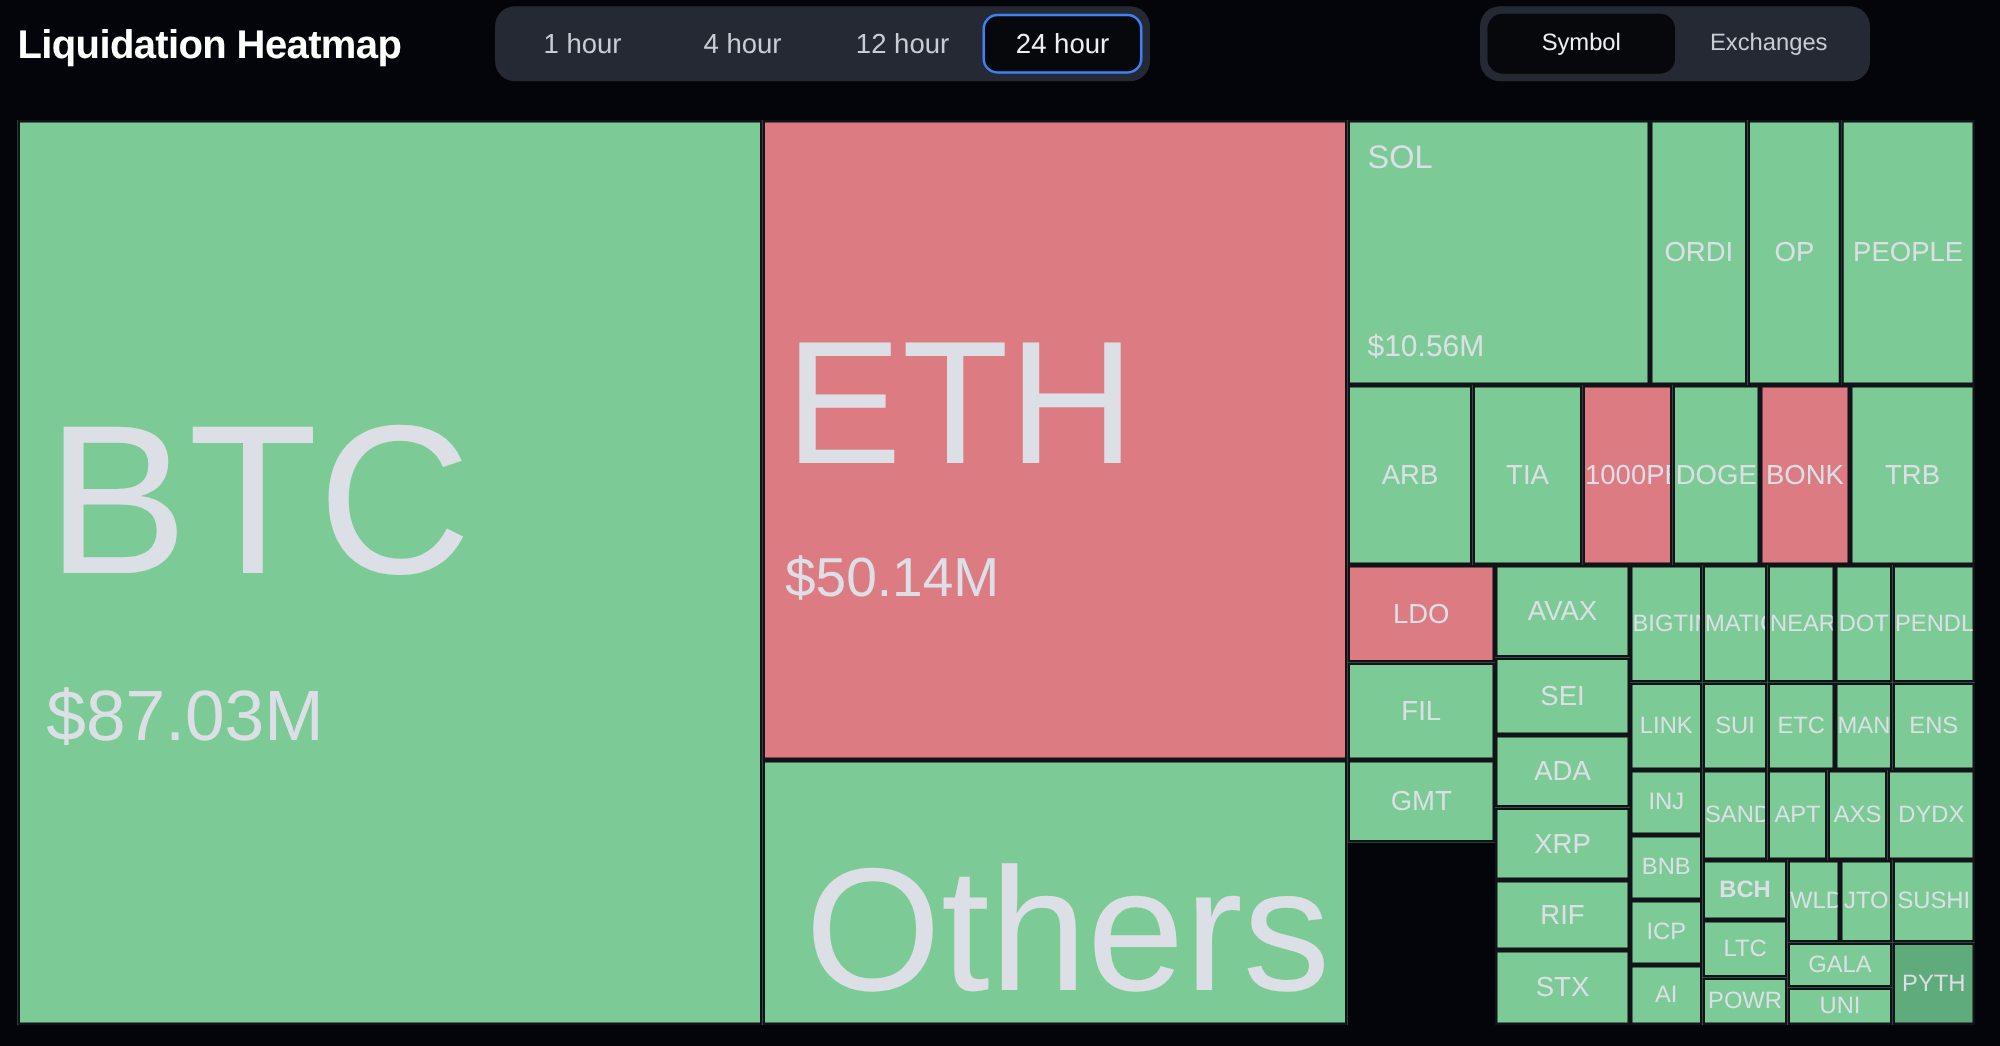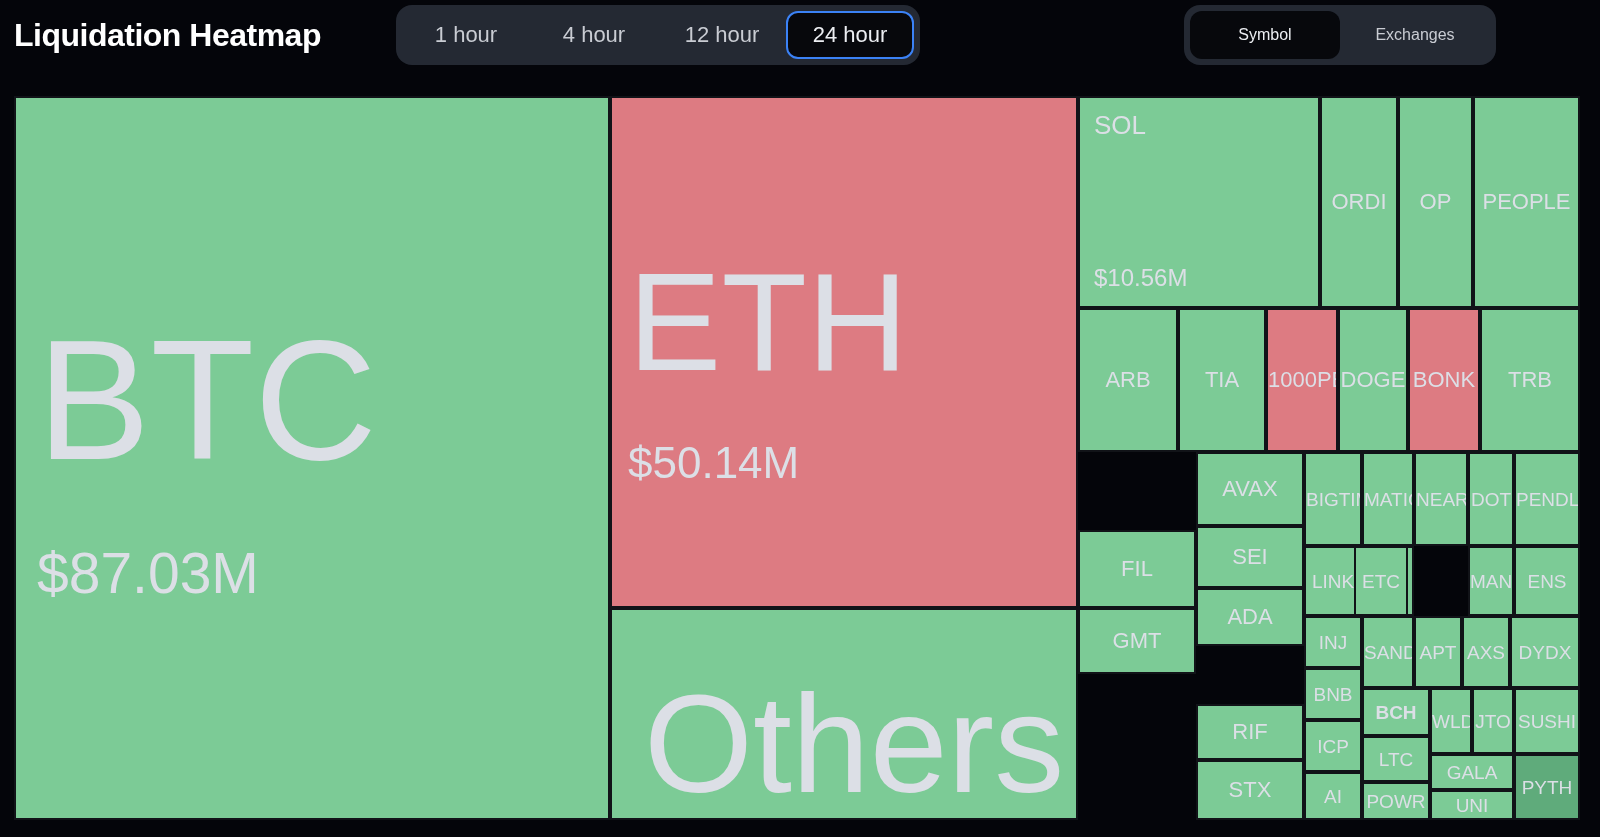--- a/index.html
+++ b/index.html
@@ -52,21 +52,21 @@
     position:absolute;left:1184px;top:5px;
     height:60px;
     background:#242933;
     border-radius:16px;
     display:flex;align-items:center;
     padding:0 6px;
   }
   .pill{
     height:48px;min-width:150px;
     display:flex;align-items:center;justify-content:center;
-    font-size:16px;color:#c9ccd3;
+    font-size:19px;color:#c9ccd3;
     border-radius:12px;cursor:pointer;padding:0 16px;
     box-sizing:border-box;
   }
   .pill.active{background:#07080c;color:#eceef2;}
 
   
   .treemap{
     position:absolute;left:0;top:82px;
     width:1600px;height:755px;
     background:#04050a;
@@ -164,20 +164,23 @@
       </div>
       <div class="tile sm" style="left: 1338px; top: 226px; width: 70px; height: 144px;">
         <div class="lbl name">DOGE</div>
       </div>
       <div class="tile sm red" style="left: 1408px; top: 226px; width: 72px; height: 144px;">
         <div class="lbl name">BONK</div>
       </div>
       <div class="tile sm" style="left: 1480px; top: 226px; width: 100px; height: 144px;">
         <div class="lbl name">TRB</div>
       </div>
+      <div class="tile sm red" style="left: 1078px; top: 370px; width: 118px; height: 78px;">
+        <div class="lbl name">LDO</div>
+      </div>
       <div class="tile sm" style="left: 1196px; top: 370px; width: 108px; height: 74px;">
         <div class="lbl name">AVAX</div>
       </div>
       <div class="tile xs" style="left: 1304px; top: 370px; width: 58px; height: 94px;">
         <div class="lbl name">BIGTIME</div>
       </div>
       <div class="tile xs" style="left: 1362px; top: 370px; width: 52px; height: 94px;">
         <div class="lbl name">MATIC</div>
       </div>
       <div class="tile xs" style="left: 1414px; top: 370px; width: 54px; height: 94px;">
@@ -194,21 +197,21 @@
       </div>
       <div class="tile sm" style="left: 1196px; top: 444px; width: 108px; height: 62px;">
         <div class="lbl name">SEI</div>
       </div>
       <div class="tile xs" style="left: 1304px; top: 464px; width: 58px; height: 70px;">
         <div class="lbl name">LINK</div>
       </div>
       <div class="tile xs" style="left: 1362px; top: 464px; width: 52px; height: 70px;">
         <div class="lbl name">SUI</div>
       </div>
-      <div class="tile xs" style="left: 1354px; top: 464px; width: 54px; height: 70px;">
+      <div class="tile xs" style="left: 1414px; top: 464px; width: 54px; height: 70px;">
         <div class="lbl name">ETC</div>
       </div>
       <div class="tile xs" style="left: 1468px; top: 464px; width: 46px; height: 70px;">
         <div class="lbl name">MANTA</div>
       </div>
       <div class="tile xs" style="left: 1514px; top: 464px; width: 66px; height: 70px;">
         <div class="lbl name">ENS</div>
       </div>
       <div class="tile sm" style="left: 1196px; top: 506px; width: 108px; height: 58px;">
         <div class="lbl name">ADA</div>
@@ -224,20 +227,23 @@
       </div>
       <div class="tile xs" style="left: 1414px; top: 534px; width: 48px; height: 72px;">
         <div class="lbl name">APT</div>
       </div>
       <div class="tile xs" style="left: 1462px; top: 534px; width: 48px; height: 72px;">
         <div class="lbl name">AXS</div>
       </div>
       <div class="tile xs" style="left: 1510px; top: 534px; width: 70px; height: 72px;">
         <div class="lbl name">DYDX</div>
       </div>
+      <div class="tile sm" style="left: 1196px; top: 564px; width: 108px; height: 58px;">
+        <div class="lbl name">XRP</div>
+      </div>
       <div class="tile xs" style="left: 1304px; top: 586px; width: 58px; height: 52px;">
         <div class="lbl name">BNB</div>
       </div>
       <div class="tile xs" style="left: 1362px; top: 606px; width: 68px; height: 48px; font-weight: bold;">
         <div class="lbl name">BCH</div>
       </div>
       <div class="tile xs" style="left: 1430px; top: 606px; width: 42px; height: 66px;">
         <div class="lbl name">WLD</div>
       </div>
       <div class="tile xs" style="left: 1472px; top: 606px; width: 42px; height: 66px;">

